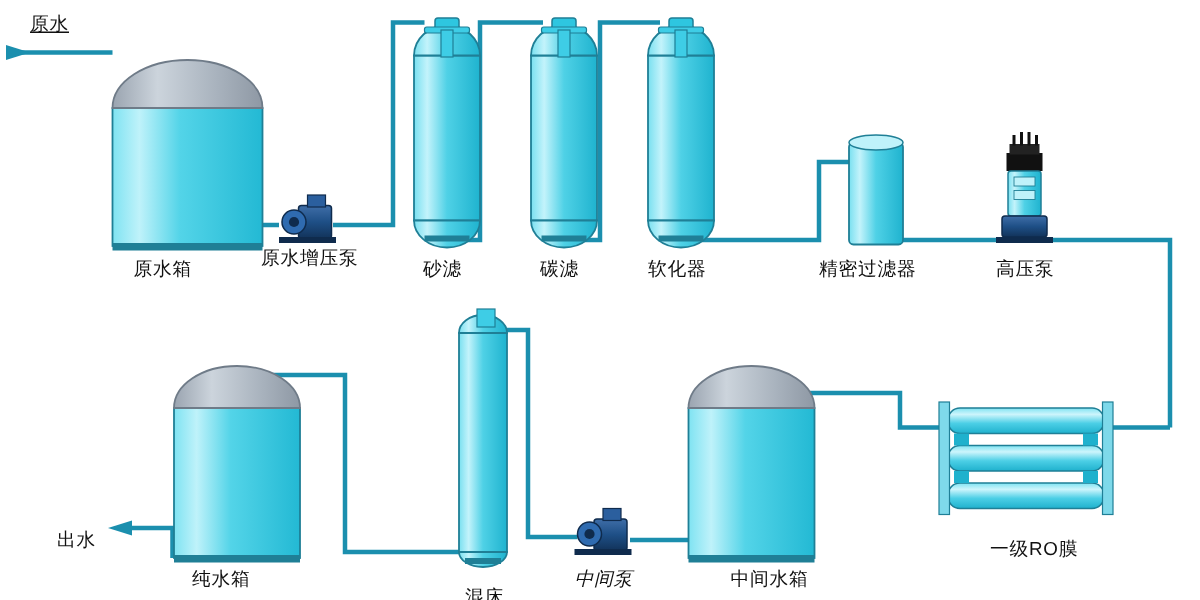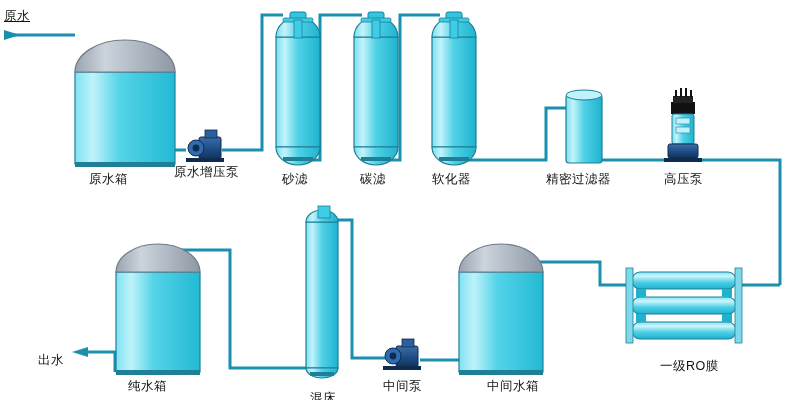--- a/index.html
+++ b/index.html
@@ -189,26 +189,26 @@
   </g>
 
   <g>
     <rect x="116" y="272" width="84" height="100" fill="url(#tankGrad)" stroke="#1f7f96" stroke-width="1.2"></rect>
     <path d="M116,272 A42,28 0 0 1 200,272 Z" fill="url(#domeGrad)" stroke="#6f7b88" stroke-width="1.2"></path>
     <rect x="116" y="370" width="84" height="5" fill="#1f7f96"></rect>
   </g>
 
 </svg>
 
-<div class="lbl" style="left:4px;top:8px;text-decoration:underline;">原水</div>
+<div class="lbl" style="left:20px;top:8px;text-decoration:underline;">原水</div>
 <div class="lbl" style="left:89px;top:171px;">原水箱</div>
 <div class="lbl" style="left:174px;top:164px;font-family:Liberation Mono, monospace;">原水增压泵</div>
 <div class="lbl" style="left:282px;top:171px;">砂滤</div>
 <div class="lbl" style="left:360px;top:171px;">碳滤</div>
 <div class="lbl" style="left:432px;top:171px;">软化器</div>
 <div class="lbl" style="left:534px;top:171px;margin-left:12px;">精密过滤器</div>
 <div class="lbl" style="left:664px;top:171px;">高压泵</div>
 <div class="lbl" style="left:38px;top:352px;font-family:Liberation Serif, serif;">出水</div>
 <div class="lbl" style="left:128px;top:378px;">纯水箱</div>
 <div class="lbl" style="left:310px;top:378px;margin-top:12px;">混床</div>
-<div class="lbl" style="left:383px;top:378px;">中间泵</div>
+<div class="lbl" style="left:383px;top:378px;font-style:italic;">中间泵</div>
 <div class="lbl" style="left:475px;top:378px;margin-left:12px;">中间水箱</div>
 <div class="lbl" style="left:660px;top:358px;">一级RO膜</div>
 
 </body></html>

